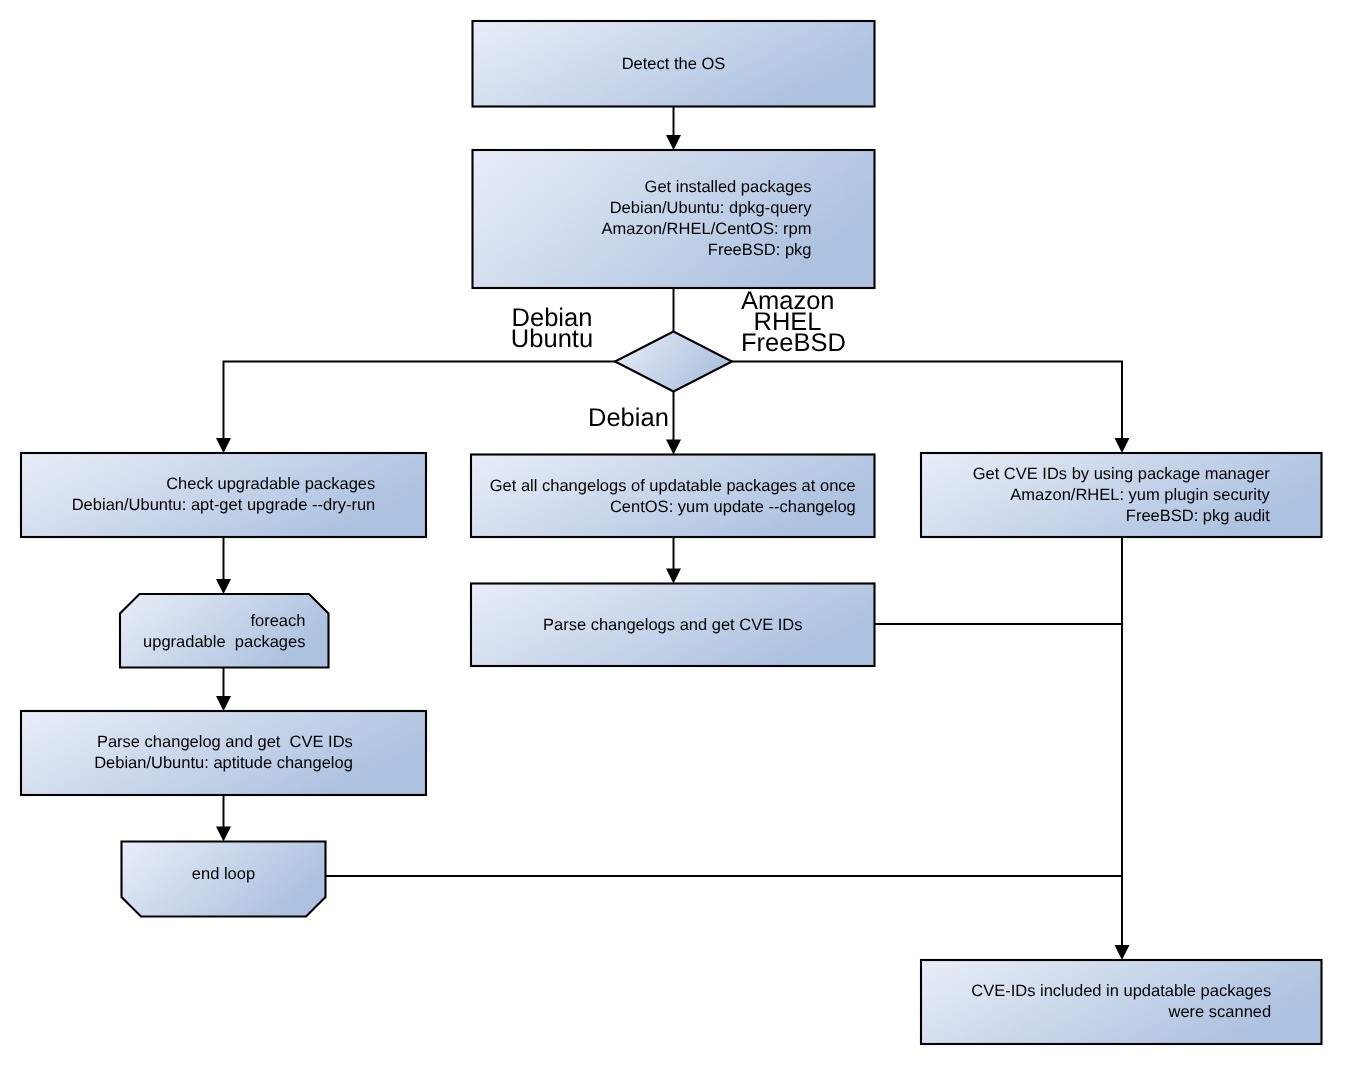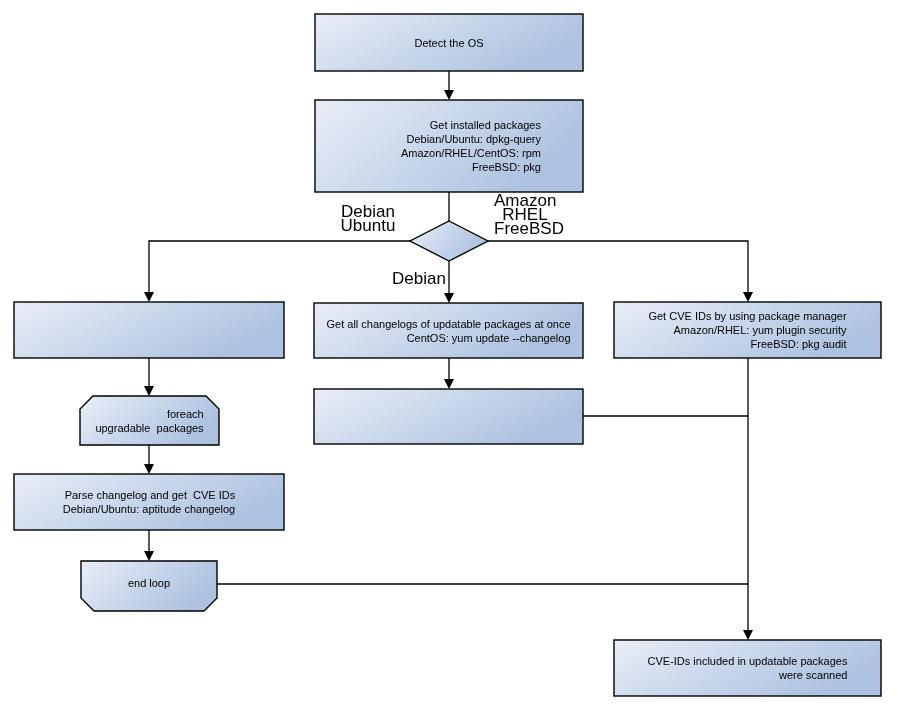--- a/index.html
+++ b/index.html
@@ -97,32 +97,35 @@
     </g>
   </svg>
 
   <div class="node-text" style="left:315px; top:14px; width:268px; height:57px;">Detect the OS</div>
 
   <div class="node-text" style="left:315px; top:100px; width:312px; height:92px;">Get installed packages
 Debian/Ubuntu: dpkg-query
 Amazon/RHEL/CentOS: rpm
 FreeBSD: pkg</div>
 
+  <div class="node-text" style="left:10px; top:302px; width:278px; height:56px;">Check upgradable packages
+Debian/Ubuntu: apt-get upgrade --dry-run</div>
 
   <div class="node-text" style="left:10px; top:474px; width:278px; height:56px;">Parse changelog and get  CVE IDs
 Debian/Ubuntu: aptitude changelog</div>
 
   <div class="node-text" style="left:80px; top:396px; width:139px; height:49px;">foreach
 upgradable  packages</div>
 
   <div class="node-text" style="left:81px; top:561px; width:136px; height:44px;">end loop</div>
 
   <div class="node-text" style="left:309px; top:303px; width:279px; height:55px;">Get all changelogs of updatable packages at once
 CentOS: yum update --changelog</div>
 
+  <div class="node-text" style="left:314px; top:389px; width:269px; height:55px;">Parse changelogs and get CVE IDs</div>
 
   <div class="node-text" style="left:610px; top:302px; width:275px; height:56px;">Get CVE IDs by using package manager
 Amazon/RHEL: yum plugin security
 FreeBSD: pkg audit</div>
 
   <div class="node-text" style="left:614px; top:640px; width:267px; height:56px;">CVE-IDs included in updatable packages
 were scanned</div>
 
   <div class="edge-label" style="left:338px; top:205px; width:60px;">Debian
 Ubuntu</div>

